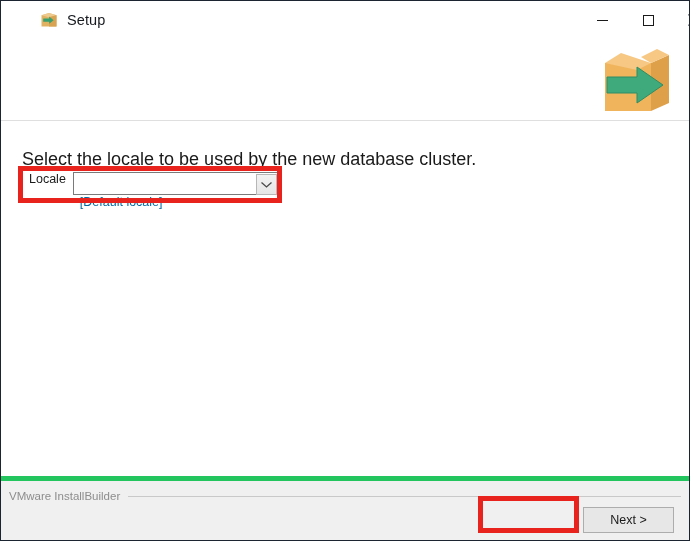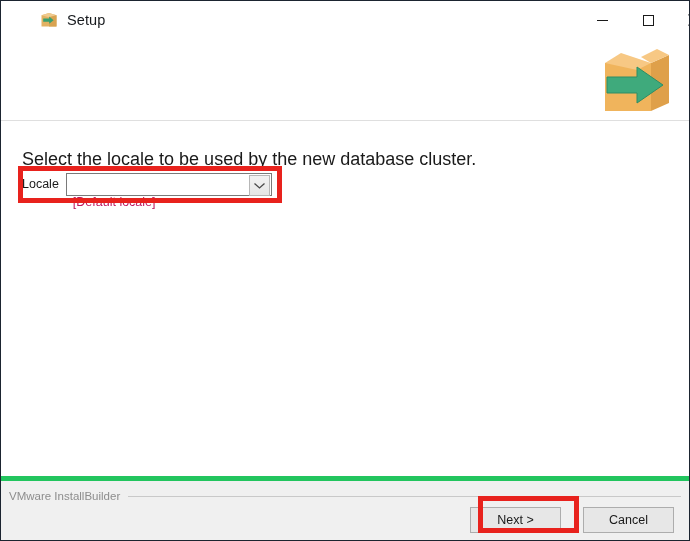--- a/index.html
+++ b/index.html
@@ -103,45 +103,45 @@
     position: absolute;
     left: 21px;
     top: 28px;
     font-size: 18px;
     color: #1a1a1a;
     white-space: nowrap;
   }
 
   #locale-row {
     position: absolute;
-    left: 21px;
+    left: 28px;
     top: 51px;
     display: flex;
-    align-items: center;
+    align-items: flex-start;
     height: 24px;
   }
   #locale-label {
     font-size: 12.5px;
     color: #1a1a1a;
     margin-right: 7px;
   }
   #locale-combo {
     position: relative;
     width: 206px;
     height: 23px;
     box-sizing: border-box;
     border: 1px solid #7a7a7a;
     background: #ffffff;
     display: flex;
     align-items: center;
   }
   #locale-value {
     padding-left: 6px;
     font-size: 12.5px;
-    color: #be185d;
+    color: #0369a1;
     white-space: nowrap;
     overflow: hidden;
     margin-top: 36px;
   }
   #locale-arrow-btn {
     position: absolute;
     right: 1px;
     top: 1px;
     width: 21px;
     height: 21px;
@@ -292,20 +292,19 @@
     </div>
   </div>
 
   <div id="footer">
     <div id="brand-row">
       <span id="brand-text">VMware InstallBuilder</span>
       <span id="brand-rule"></span>
     </div>
     <div id="btn-row">
       <button class="wbtn">Next &gt;</button>
-      <button class="wbtn">Cancel</button>
     </div>
   </div>
 
   <div class="redbox" id="redbox-locale"></div>
   <div class="redbox" id="redbox-next"></div>
 
 </div>
 
 </body></html>

